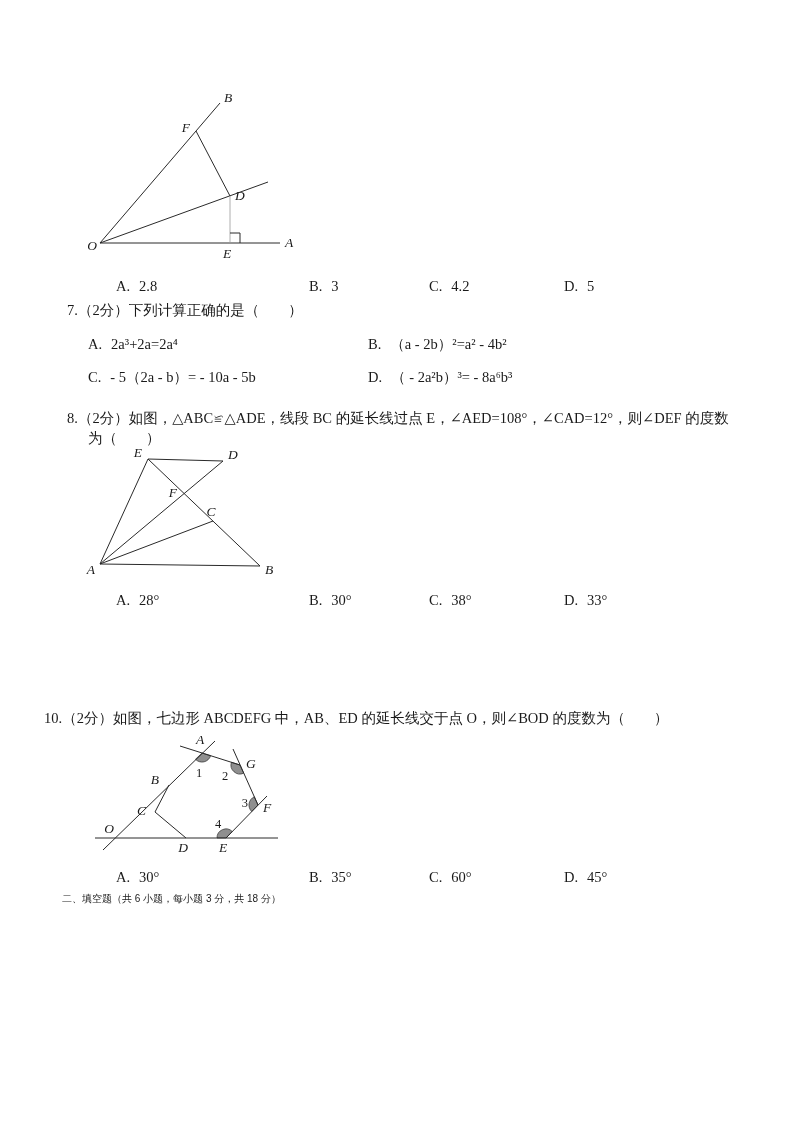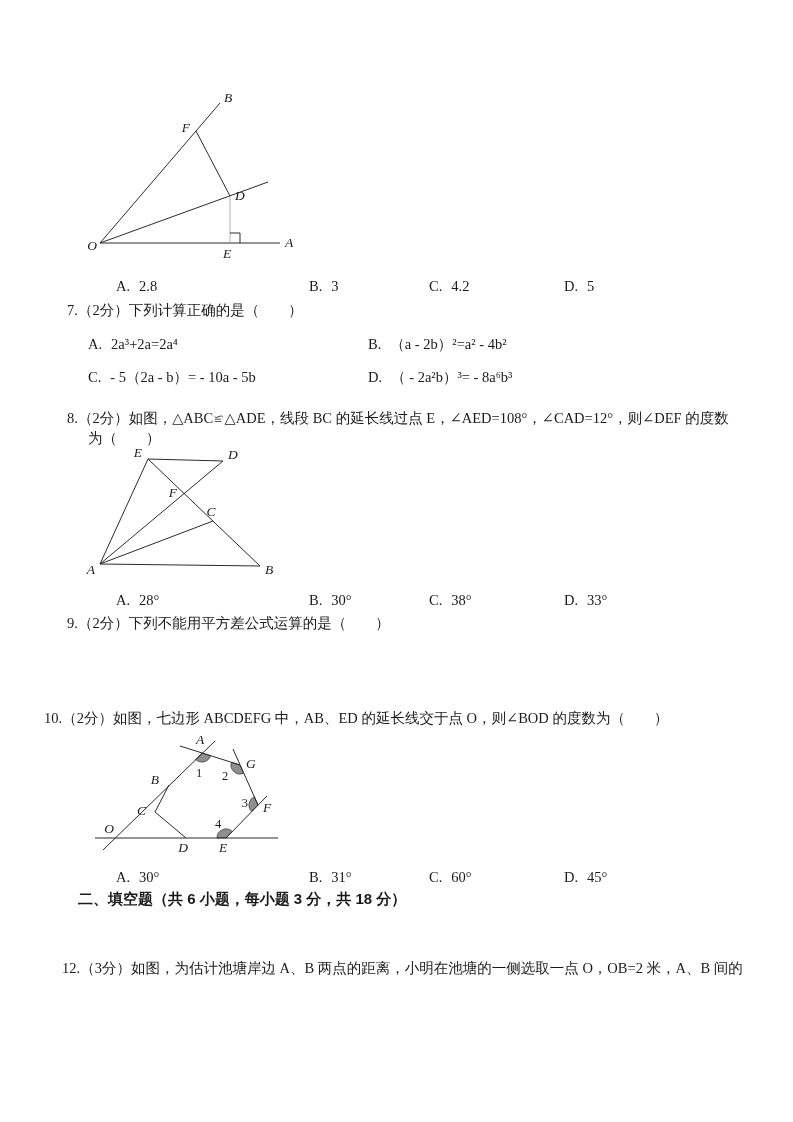--- a/index.html
+++ b/index.html
@@ -15,21 +15,21 @@
     position:absolute;
     white-space:nowrap;
     font-size:14.5px;
     line-height:18px;
   }
   .opt .ol{display:inline-block;margin-right:9px;}
   .opts4 .c1{display:inline-block;width:160px;margin-left:28px;}
   .opts4 .c2{display:inline-block;width:120px;margin-left:33px;}
   .opts4 .c3{display:inline-block;width:135px;margin-top:7px;}
   .opts2 .c1{display:inline-block;width:280px;}
-  .sect{font-family:"Liberation Sans","DejaVu Sans",sans-serif;font-weight:bold;font-size:15px;margin-left:16px;}
+  .sect{font-family:"Liberation Sans","DejaVu Sans",sans-serif;font-weight:normal;font-size:10px;}
   .blank{
     display:inline-block;height:14px;
     border-bottom:1px solid #1a1a1a;
     margin:0 5px;vertical-align:baseline;
   }
   .fig{position:absolute;}
   .fig line,.fig path,.fig polyline{stroke:#2a2a2a;stroke-width:1;fill:none;}
   .fig .thin{stroke:#9a9a9a;stroke-width:0.8;}
   .fig .wedge{fill:#8f8f8f;stroke:#2a2a2a;stroke-width:0.7;}
   .pl{font-family:"Liberation Serif","DejaVu Serif",serif;font-style:italic;font-size:13.5px;fill:#1a1a1a;stroke:none;}
@@ -82,21 +82,20 @@
     <text class="pl" x="92" y="51" text-anchor="end">F</text>
     <text class="pl" x="126" y="70" text-anchor="middle">C</text>
     <text class="pl" x="10" y="128" text-anchor="end">A</text>
     <text class="pl" x="180" y="128" text-anchor="start">B</text>
   </svg>
 
   <div class="line opts4" style="top:584px;left:88px">
     <span class="opt c1"><span class="ol">A.</span><span>28°</span></span><span class="opt c2"><span class="ol">B.</span><span>30°</span></span><span class="opt c3"><span class="ol">C.</span><span>38°</span></span><span class="opt"><span class="ol">D.</span><span>33°</span></span>
   </div>
 
-  <div class="line" style="top:614px;left:67px">9.（2分）下列不能用平方差公式运算的是（　　）</div>
 
   <div class="line" style="top:709px;left:44px">10.（2分）如图，七边形 ABCDEFG 中，AB、ED 的延长线交于点 O，则∠BOD 的度数为（　　）</div>
 
   <svg class="fig" style="left:95px;top:735px" width="190" height="125" viewBox="0 0 190 125">
     <path class="wedge" d="M107,18 L115.6,20.7 A9,9 0 0 1 100.5,24.3 Z"></path>
     <path class="wedge" d="M145,30 L148.7,38.2 A9,9 0 0 1 136.4,27.3 Z"></path>
     <path class="wedge" d="M163,70 L156.7,76.5 A9,9 0 0 1 159.3,61.8 Z"></path>
     <path class="wedge" d="M131,103 L122,103 A9,9 0 0 1 137.3,96.5 Z"></path>
     <line x1="0" y1="103" x2="183" y2="103"></line>
     <line x1="8" y1="115" x2="120" y2="6"></line>
@@ -113,21 +112,20 @@
     <text class="pl" x="88" y="117" text-anchor="middle">D</text>
     <text class="pl" x="128" y="117" text-anchor="middle">E</text>
     <text class="pl" x="168" y="77" text-anchor="start">F</text>
     <text class="pn" x="104" y="42" text-anchor="middle">1</text>
     <text class="pn" x="130" y="45" text-anchor="middle">2</text>
     <text class="pn" x="153" y="72" text-anchor="end">3</text>
     <text class="pn" x="123" y="93" text-anchor="middle">4</text>
   </svg>
 
   <div class="line opts4" style="top:861px;left:88px">
-    <span class="opt c1"><span class="ol">A.</span><span>30°</span></span><span class="opt c2"><span class="ol">B.</span><span>31°</span></span><span class="opt c3"><span class="ol">C.</span><span>60°</span></span><span class="opt"><span class="ol">D.</span><span>45°</span></span>
+    <span class="opt c1"><span class="ol">A.</span><span>30°</span></span><span class="opt c2"><span class="ol">B.</span><span>35°</span></span><span class="opt c3"><span class="ol">C.</span><span>60°</span></span><span class="opt"><span class="ol">D.</span><span>45°</span></span>
   </div>
 
   <div class="line sect" style="top:890px;left:62px">二、填空题（共 6 小题，每小题 3 分，共 18 分）</div>
 
 
-  <div class="line" style="top:959px;left:62px">12.（3分）如图，为估计池塘岸边 A、B 两点的距离，小明在池塘的一侧选取一点 O，OB=2 米，A、B 间的</div>
 
 </div>
 
 </body></html>

